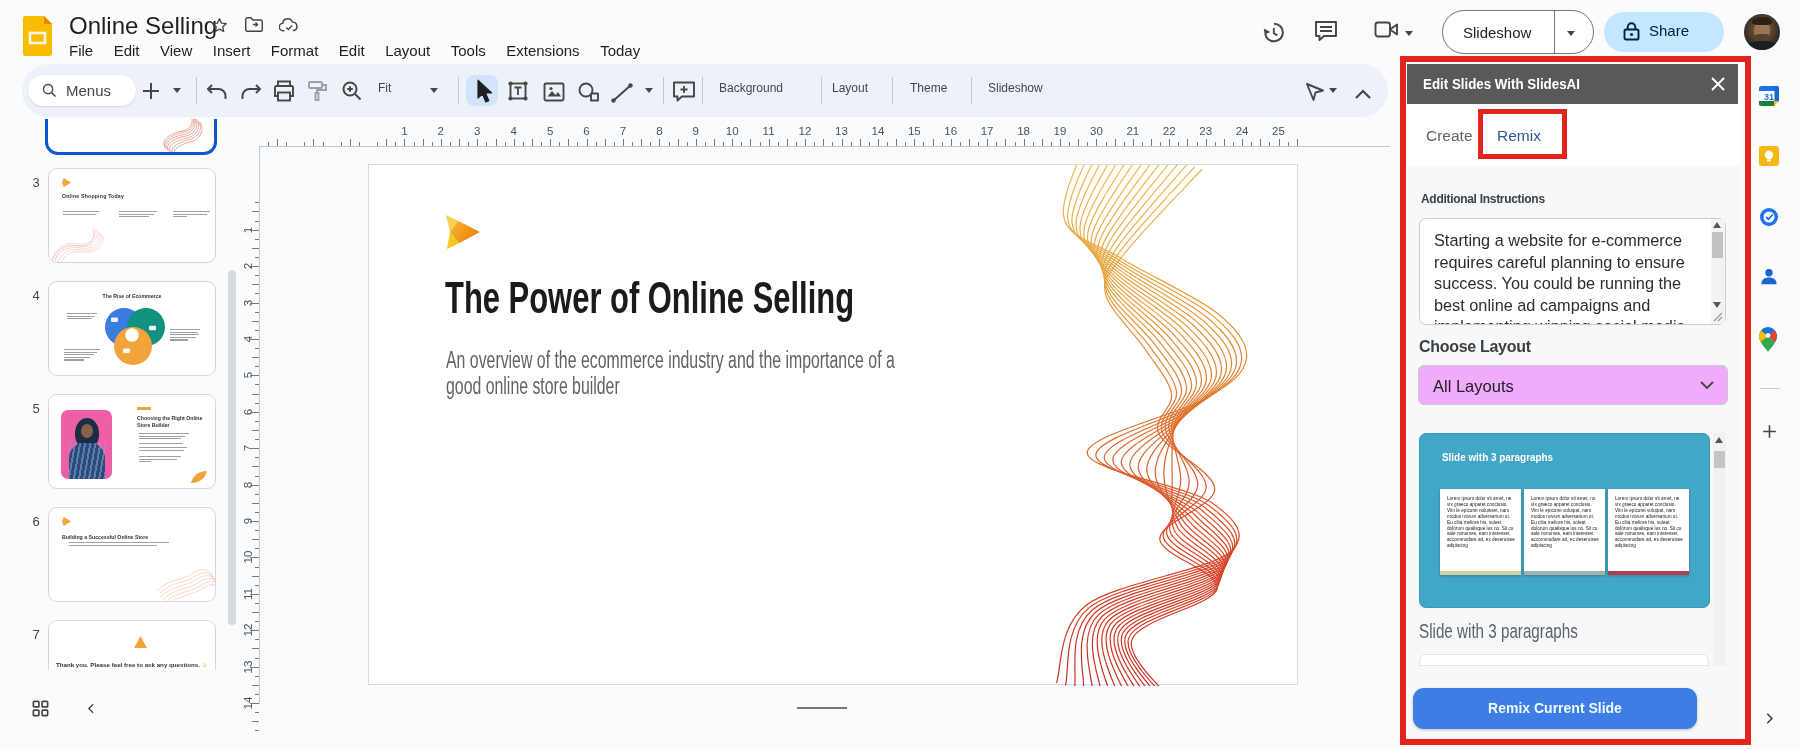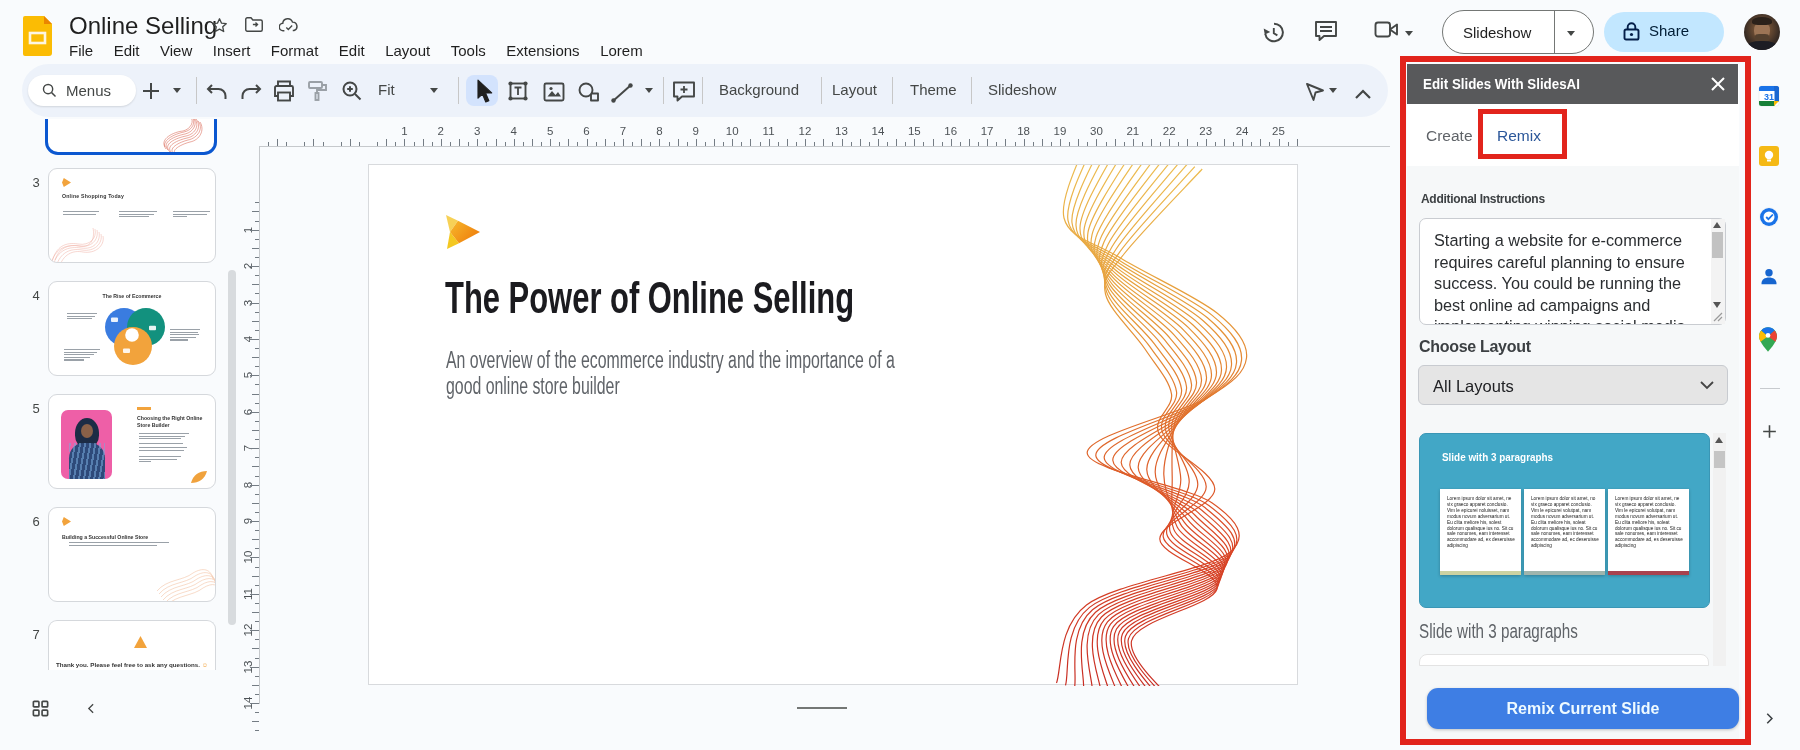--- a/index.html
+++ b/index.html
@@ -14,21 +14,21 @@
   
   .tb-ic { position:absolute; top:20px; color:#444746; }
   #btn-slideshow { position:absolute; left:1442px; top:10px; width:152px; height:44px; border:1px solid #747775; border-radius:22px; background:#fff; font-size:15px; color:#1f1f1f; }
   #btn-slideshow .lbl { position:absolute; left:20px; top:13px; }
   #btn-slideshow .divd { position:absolute; left:111px; top:0; width:1px; height:42px; background:#747775; }
   #btn-share { position:absolute; left:1604px; top:12px; width:120px; height:40px; border-radius:20px; background:#c2e7ff; color:#001d35; font-size:15px; font-weight:500; }
   #avatar { position:absolute; left:1744px; top:14px; width:36px; height:36px; border-radius:50%; overflow:hidden; }
   
   #toolbar { position:absolute; left:22px; top:64px; width:1366px; height:53px; background:#edf2fa; border-radius:27px; }
   .sep { position:absolute; top:13px; width:1px; height:27px; background:#c7c7c7; }
-  .tbtxt { position:absolute; top:17px; font-size:15px; color:#444746; }
+  .tbtxt { position:absolute; top:17px; font-size:12px; color:#444746; }
   .ticon { position:absolute; top:14px; width:24px; height:24px; color:#444746; }
   .caret { position:absolute; width:0; height:0; border-left:4.5px solid transparent; border-right:4.5px solid transparent; border-top:5px solid #444746; }
   
   #filmstrip { position:absolute; left:0; top:119px; width:240px; height:551px; background:#f9fbfd; overflow:hidden; }
   .thumb { position:absolute; left:48px; width:168px; height:95px; background:#fff; border:1px solid #d5d8dc; border-radius:9px; overflow:hidden; }
   .tnum { position:absolute; left:28px; width:16px; text-align:center; font-size:13px; color:#444746; }
   #fsbar { position:absolute; left:0; top:686px; width:240px; height:64px; }
   #fs-scroll { position:absolute; left:228px; top:151px; width:8px; height:355px; background:#d8dbde; border-radius:4px; }
   
   #canvas { position:absolute; left:240px; top:119px; width:1160px; height:631px; background:#f9fbfd; }
@@ -38,23 +38,23 @@
   #s-title { position:absolute; left:76px; top:107px; font-size:45px; font-weight:700; color:#1b1b1f; transform:scaleX(0.6874); transform-origin:0 0; white-space:nowrap; }
   #s-sub { position:absolute; left:77px; top:182px; font-size:23.5px; line-height:26px; color:#5f6368; transform:scaleX(0.675); transform-origin:0 0; white-space:nowrap; }
   #notesline { position:absolute; left:557px; top:588px; width:50px; height:2px; background:#747775; }
   
   #panel { position:absolute; left:1407px; top:64px; width:332px; height:678px; background:#fff; }
   #panelhead { position:absolute; left:0; top:0; width:331px; height:40px; background:#58595b; color:#fff; font-size:16px; font-weight:700; }
   #tabs { position:absolute; left:0; top:40px; width:331px; height:62px; background:#fff; font-size:17px; }
   #pbody { position:absolute; left:0; top:102px; width:332px; height:576px; background:#f6f8f9; }
   .plabel { font-size:17px; color:#3c4043; font-weight:700; }
   #ta { position:absolute; left:12px; top:52px; width:307px; height:107px; background:#fff; border:1px solid #c9ccd1; border-radius:7px; font-size:16.3px; line-height:21.5px; color:#2b2e31; }
-  #dd { position:absolute; left:11px; top:199px; width:310px; height:40px; background:#e5e5e5; border:1px solid #c8cbd0; border-radius:6px; }
+  #dd { position:absolute; left:11px; top:199px; width:310px; height:40px; background:#f0abfc; border:1px solid #c8cbd0; border-radius:6px; }
   #layoutlist { position:absolute; left:11px; top:261px; width:321px; height:239px; overflow:hidden; }
-  #remixbtn { position:absolute; left:20px; top:522px; width:312px; height:41px; background:#3e7ee4; border-radius:11px; color:#eefaff; font-weight:700; font-size:16px; text-align:center; line-height:41px; box-shadow:0 1px 3px rgba(60,64,67,.3); }
+  #remixbtn { position:absolute; left:6px; top:522px; width:284px; height:41px; background:#3e7ee4; border-radius:11px; color:#eefaff; font-weight:700; font-size:14px; text-align:center; line-height:41px; box-shadow:0 1px 3px rgba(60,64,67,.3); }
   
   #redbox { position:absolute; left:1400px; top:56px; width:351px; height:689px; border:6px solid #e2241c; }
   #redtab { position:absolute; left:1478px; top:109px; width:89px; height:50px; border:5px solid #e2241c; }
   
   #rail { position:absolute; left:1751px; top:64px; width:49px; height:686px; background:#f9fbfd; }
 </style>
 </head>
 <body>
 
 <div id="topbar">
@@ -78,21 +78,21 @@
  <div id="menurow">
   <span>File</span>
       <span>Edit</span>
       <span>View</span>
       <span>Insert</span>
       <span>Format</span>
       <span>Edit</span>
       <span>Layout</span>
       <span>Tools</span>
       <span>Extensions</span>
-      <span>Lorem</span>
+      <span>Today</span>
  </div>
  <svg class="tb-ic" style="left:1261px" width="25" height="25" viewBox="0 0 24 24" fill="none" stroke="#444746" stroke-width="1.9">
       <path d="M12.5 3.5 a8.5 8.5 0 1 1 -8.4 9.8"></path>
       <path d="M2.6 8.2 L3.6 13.8 8.9 11.5 z" fill="#444746" stroke="none"></path>
       <path d="M12.3 7.7 v5 l3.4 2.1" stroke-width="1.8"></path>
     </svg>
  <svg class="tb-ic" style="left:1314px" width="24" height="23" viewBox="0 0 24 23" fill="none" stroke="#444746" stroke-width="1.9">
       <path d="M2 2 h20 v14 h-12 l-4.5 4 v-4 H2 z" stroke-linejoin="round"></path>
       <path d="M6 7 h12 M6 11 h12" stroke-width="1.8"></path>
     </svg>

